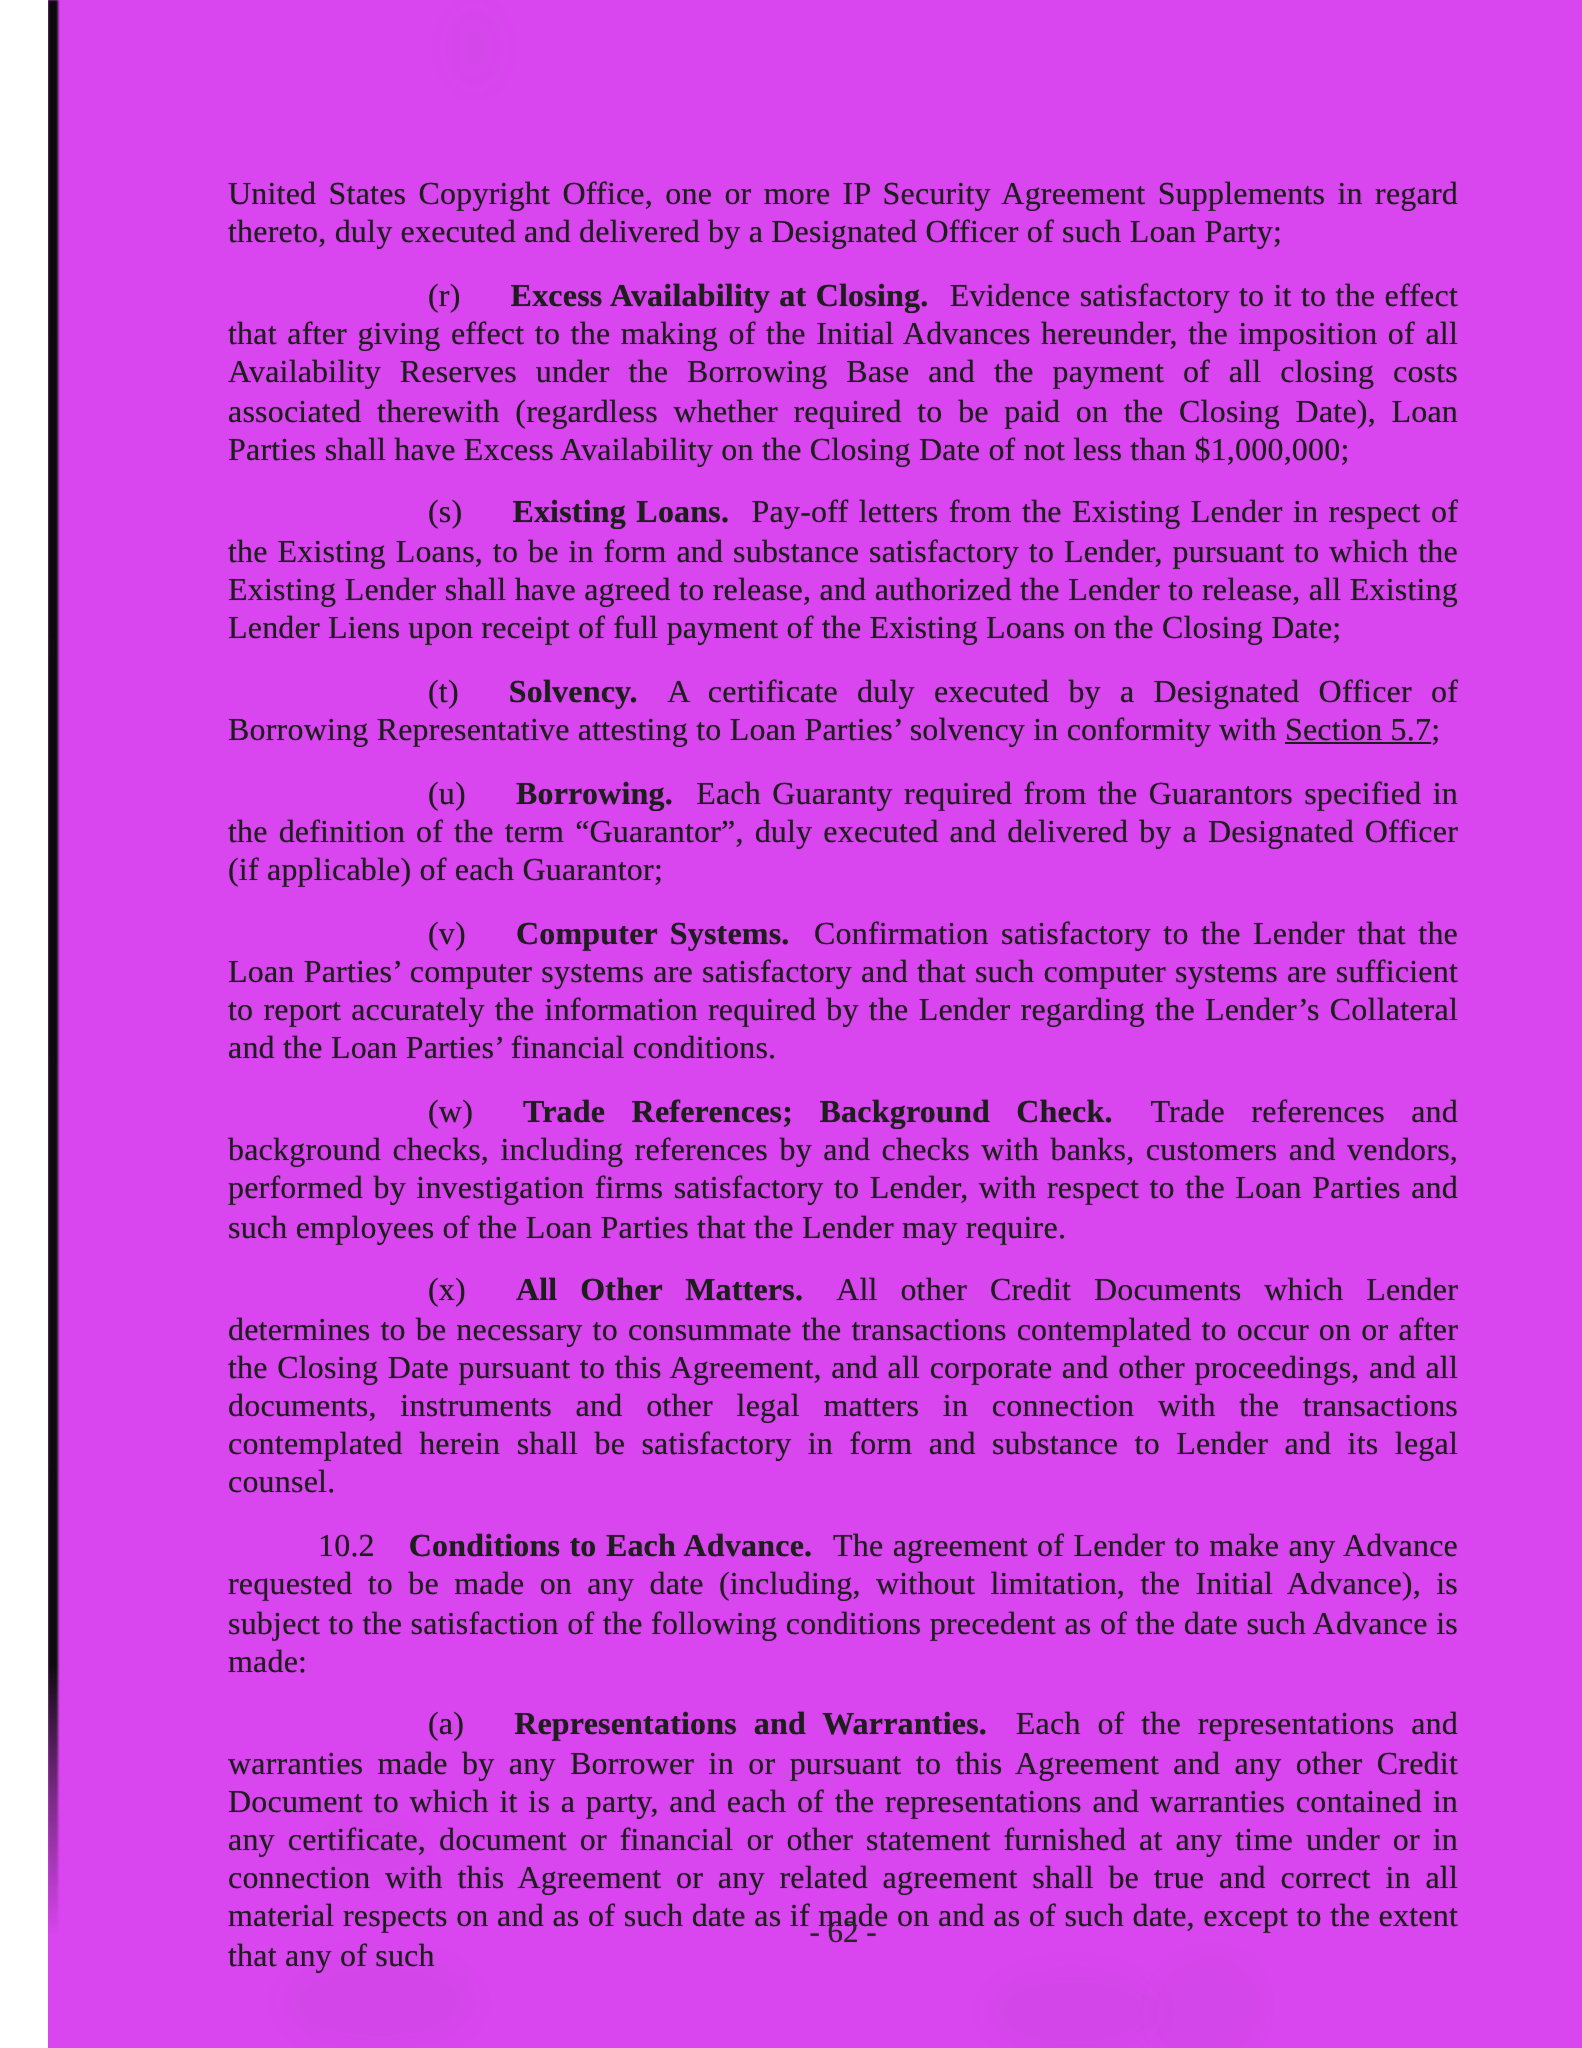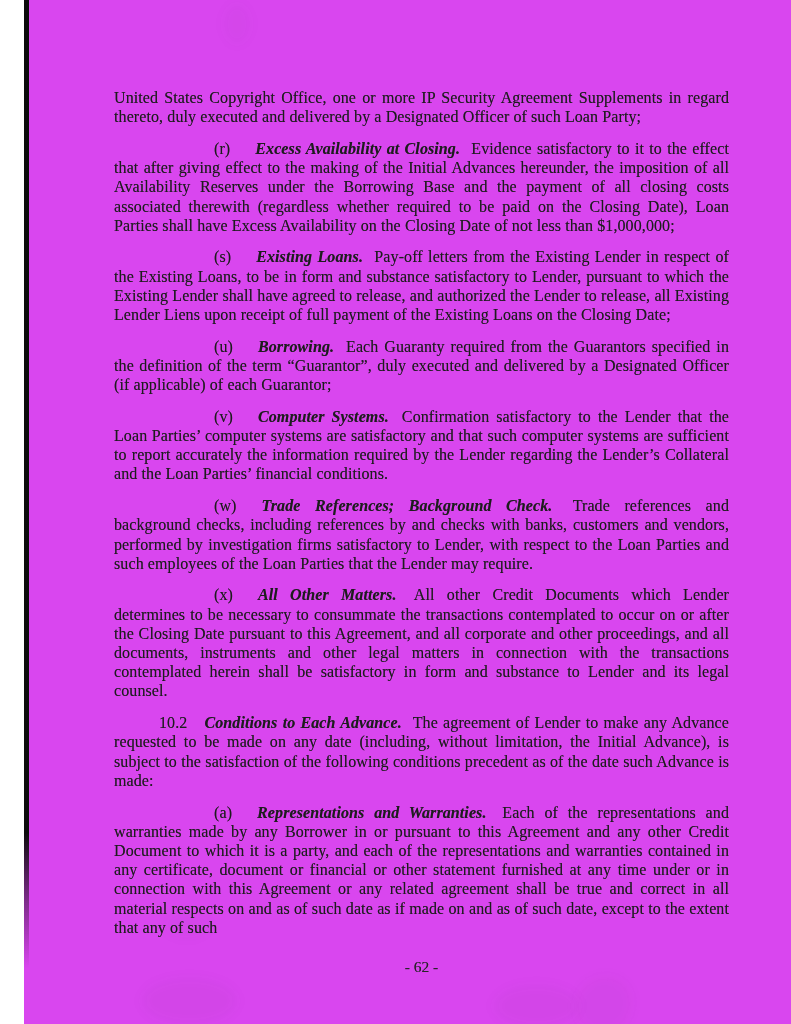--- a/index.html
+++ b/index.html
@@ -64,21 +64,20 @@
   .tab {
     display: inline-block;
     height: 1px;
   }
   .tab-clause  { width: 25px; }
   .tab-section { width: 17px; }
   .gap { display: inline-block; width: 6px; height: 1px; }
 
   .heading {
     font-weight: bold;
-    font-style: italic;
   }
   .run-underline { text-decoration: underline; }
 
   .page-footer {
     position: absolute;
     left: 90px;
     top: 958px;
     width: 615px;
     text-align: center;
     font-size: 15.5px;
@@ -94,20 +93,21 @@
   <div class="smudge sm1"></div>
   <div class="smudge sm2"></div>
   <div class="smudge sm3"></div>
   <div class="smudge sm4"></div>
   <div class="smudge sm5"></div>
 
   <main class="text-body" id="text-body">
       <p class="p-continuation"><span>United States Copyright Office, one or more IP Security Agreement Supplements in regard thereto, duly executed and delivered by a Designated Officer of such Loan Party;</span></p>
       <p class="p-clause"><span>(r)</span><span class="tab tab-clause"></span><span class="heading">Excess Availability at Closing.</span><span class="gap"></span> <span>Evidence satisfactory to it to the effect that after giving effect to the making of the Initial Advances hereunder, the imposition of all Availability Reserves under the Borrowing Base and the payment of all closing costs associated therewith (regardless whether required to be paid on the Closing Date), Loan Parties shall have Excess Availability on the Closing Date of not less than $1,000,000;</span></p>
       <p class="p-clause"><span>(s)</span><span class="tab tab-clause"></span><span class="heading">Existing Loans.</span><span class="gap"></span> <span>Pay-off letters from the Existing Lender in respect of the Existing Loans, to be in form and substance satisfactory to Lender, pursuant to which the Existing Lender shall have agreed to release, and authorized the Lender to release, all Existing Lender Liens upon receipt of full payment of the Existing Loans on the Closing Date;</span></p>
+      <p class="p-clause"><span>(t)</span><span class="tab tab-clause"></span><span class="heading">Solvency.</span><span class="gap"></span> <span>A certificate duly executed by a Designated Officer of Borrowing Representative attesting to Loan Parties’ solvency in conformity with </span><span class="run-underline">Section 5.7</span><span>;</span></p>
       <p class="p-clause"><span>(u)</span><span class="tab tab-clause"></span><span class="heading">Borrowing.</span><span class="gap"></span> <span>Each Guaranty required from the Guarantors specified in the definition of the term “Guarantor”, duly executed and delivered by a Designated Officer (if applicable) of each Guarantor;</span></p>
       <p class="p-clause"><span>(v)</span><span class="tab tab-clause"></span><span class="heading">Computer Systems.</span><span class="gap"></span> <span>Confirmation satisfactory to the Lender that the Loan Parties’ computer systems are satisfactory and that such computer systems are sufficient to report accurately the information required by the Lender regarding the Lender’s Collateral and the Loan Parties’ financial conditions.</span></p>
       <p class="p-clause"><span>(w)</span><span class="tab tab-clause"></span><span class="heading">Trade References; Background Check.</span><span class="gap"></span> <span>Trade references and background checks, including references by and checks with banks, customers and vendors, performed by investigation firms satisfactory to Lender, with respect to the Loan Parties and such employees of the Loan Parties that the Lender may require.</span></p>
       <p class="p-clause"><span>(x)</span><span class="tab tab-clause"></span><span class="heading">All Other Matters.</span><span class="gap"></span> <span>All other Credit Documents which Lender determines to be necessary to consummate the transactions contemplated to occur on or after the Closing Date pursuant to this Agreement, and all corporate and other proceedings, and all documents, instruments and other legal matters in connection with the transactions contemplated herein shall be satisfactory in form and substance to Lender and its legal counsel.</span></p>
       <p class="p-section"><span>10.2</span><span class="tab tab-section"></span><span class="heading">Conditions to Each Advance.</span><span class="gap"></span> <span>The agreement of Lender to make any Advance requested to be made on any date (including, without limitation, the Initial Advance), is subject to the satisfaction of the following conditions precedent as of the date such Advance is made:</span></p>
       <p class="p-clause"><span>(a)</span><span class="tab tab-clause"></span><span class="heading">Representations and Warranties.</span><span class="gap"></span> <span>Each of the representations and warranties made by any Borrower in or pursuant to this Agreement and any other Credit Document to which it is a party, and each of the representations and warranties contained in any certificate, document or financial or other statement furnished at any time under or in connection with this Agreement or any related agreement shall be true and correct in all material respects on and as of such date as if made on and as of such date, except to the extent that any of such</span></p>
     </main>
 
   <div class="page-footer">- 62 -</div>
 </div>

